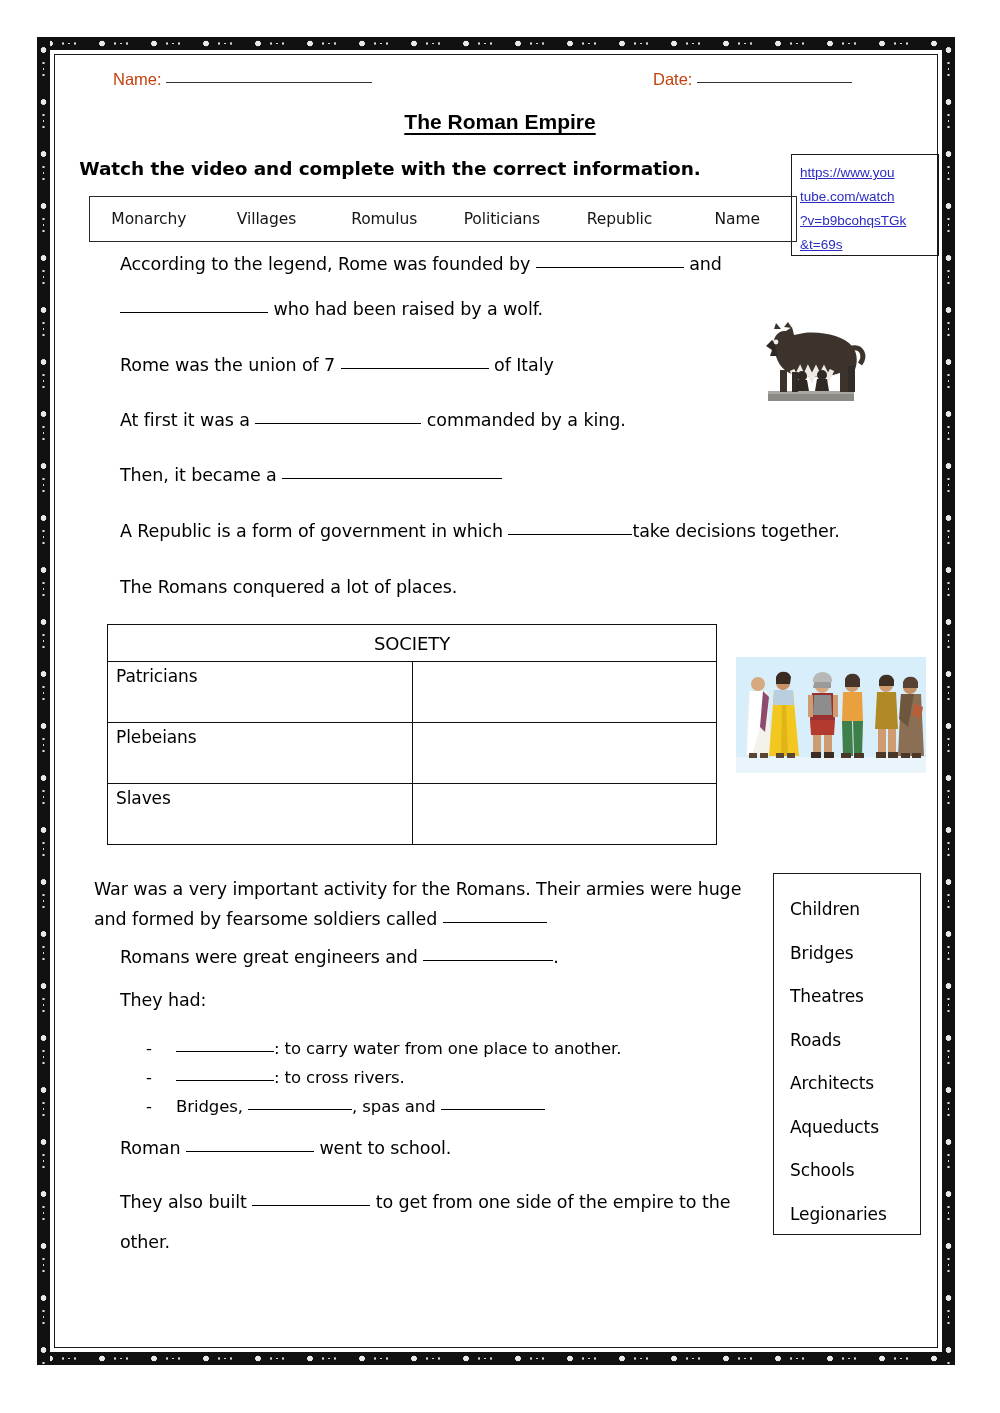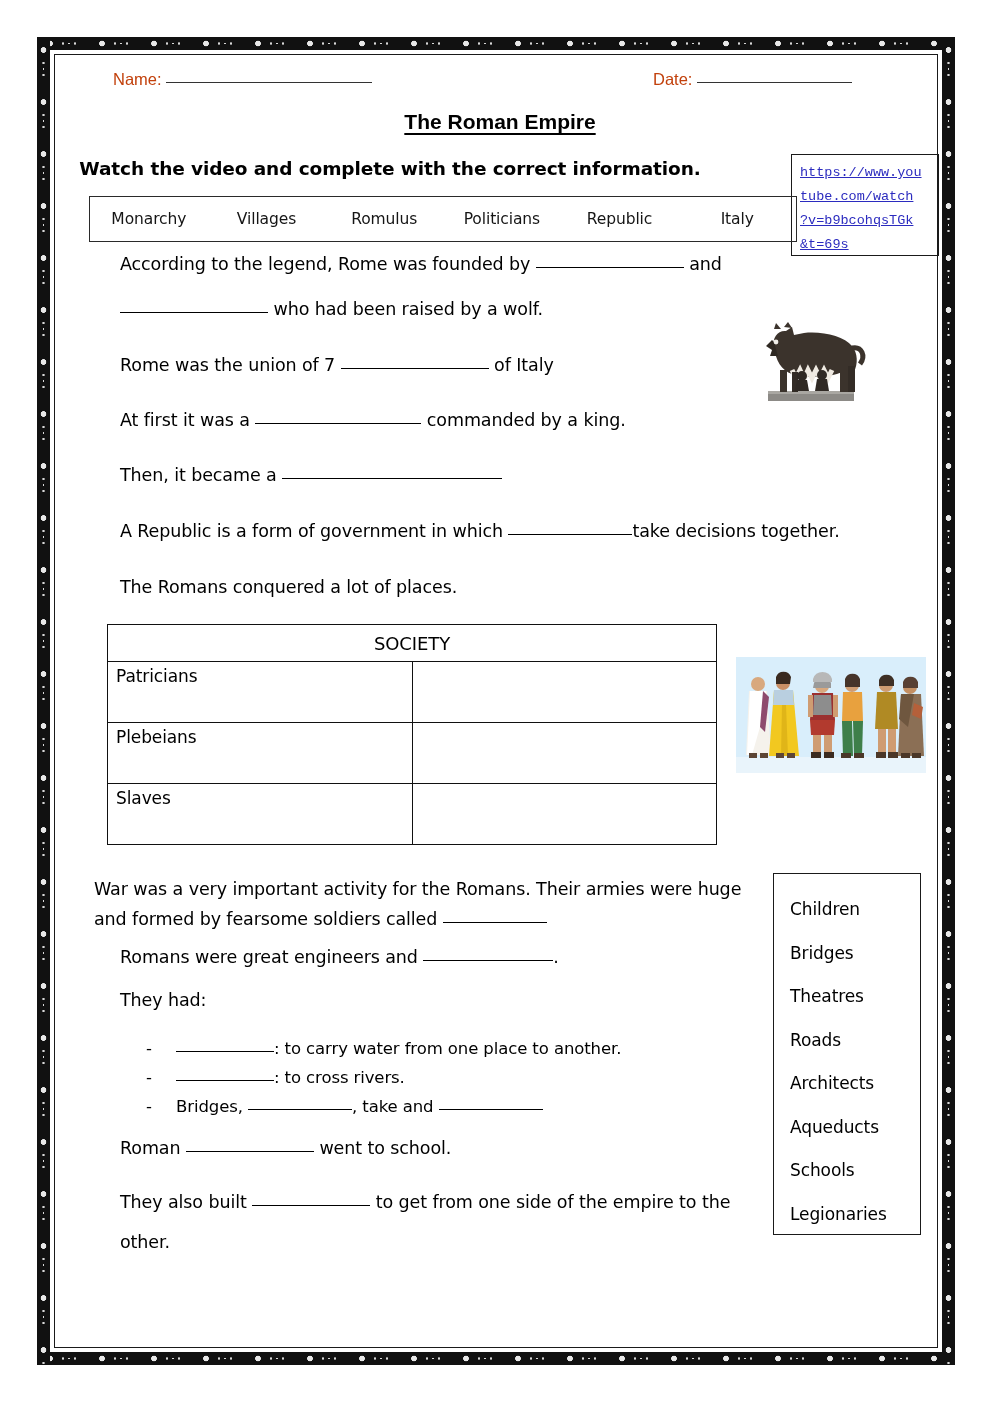--- a/index.html
+++ b/index.html
@@ -291,35 +291,35 @@
     </div>
   </div>
 
   <div id="worksheet-title">
     <span>The Roman Empire</span>
   </div>
 
   <div id="instruction" class="hand">Watch the video and complete with the correct information.</div>
 
   <div style="position:absolute; left:791px; top:154px; width:148px; height:102px; border:1.6px solid #1a1a1a; box-sizing:border-box; padding:6px 0 0 8px;">
-    <div style="font-size:13.5px; line-height:24px; color:#2b2bbf; text-decoration:underline; font-family:Liberation Mono, monospace;">
+    <div style="font-size:13.5px; line-height:24px; color:#2b2bbf; text-decoration:underline; font-family:Liberation Sans, sans-serif;">
       <div>https://www.you</div>
       <div>tube.com/watch</div>
       <div>?v=b9bcohqsTGk</div>
       <div>&amp;t=69s</div>
     </div>
   </div>
 
   <div id="wordbank-strip">
     <div class="wb-word hand">Monarchy</div>
     <div class="wb-word hand">Villages</div>
     <div class="wb-word hand">Romulus</div>
     <div class="wb-word hand">Politicians</div>
     <div class="wb-word hand">Republic</div>
-    <div class="wb-word hand">Italy</div>
+    <div class="wb-word hand">Name</div>
   </div>
 
   <div id="s-legend-1" class="sentence hand">
     <span>According to the legend, Rome was founded by</span>
     <span class="gap" style="width:148px;"></span>
     <span>and</span>
   </div>
   <div id="s-legend-2" class="sentence hand">
     <span class="gap" style="width:148px;"></span>
     <span>who had been raised by a wolf.</span>
@@ -486,21 +486,21 @@
 
   <div id="bullet-list" class="hand">
     <span class="bullet-row">
       <span class="dash">-</span><span class="gap" style="width:98px;"></span><span>: to carry water from one place to another.</span>
     </span>
     <span class="bullet-row">
       <span class="dash">-</span><span class="gap" style="width:98px;"></span><span>: to cross rivers.</span>
     </span>
     <span class="bullet-row">
       <span class="dash">-</span><span>Bridges,</span>
-      <span class="gap" style="width:104px;"></span><span>, take and</span>
+      <span class="gap" style="width:104px;"></span><span>, spas and</span>
       <span class="gap" style="width:104px;"></span>
     </span>
   </div>
 
   <div id="s-school" class="hand">
     <span>Roman</span>
     <span class="gap" style="width:128px;"></span>
     <span>went to school.</span>
   </div>
 

